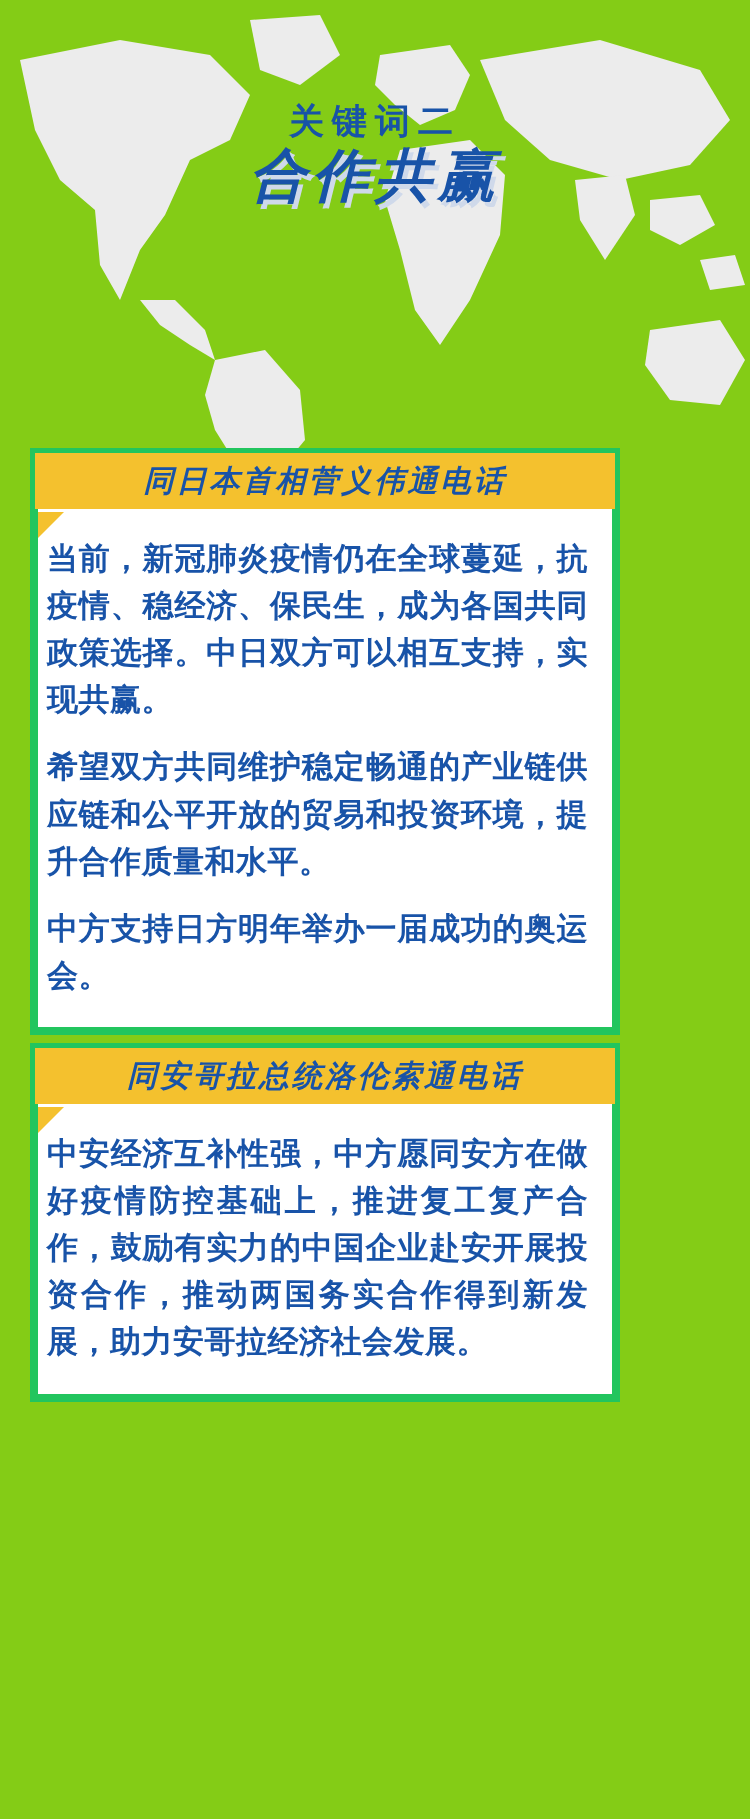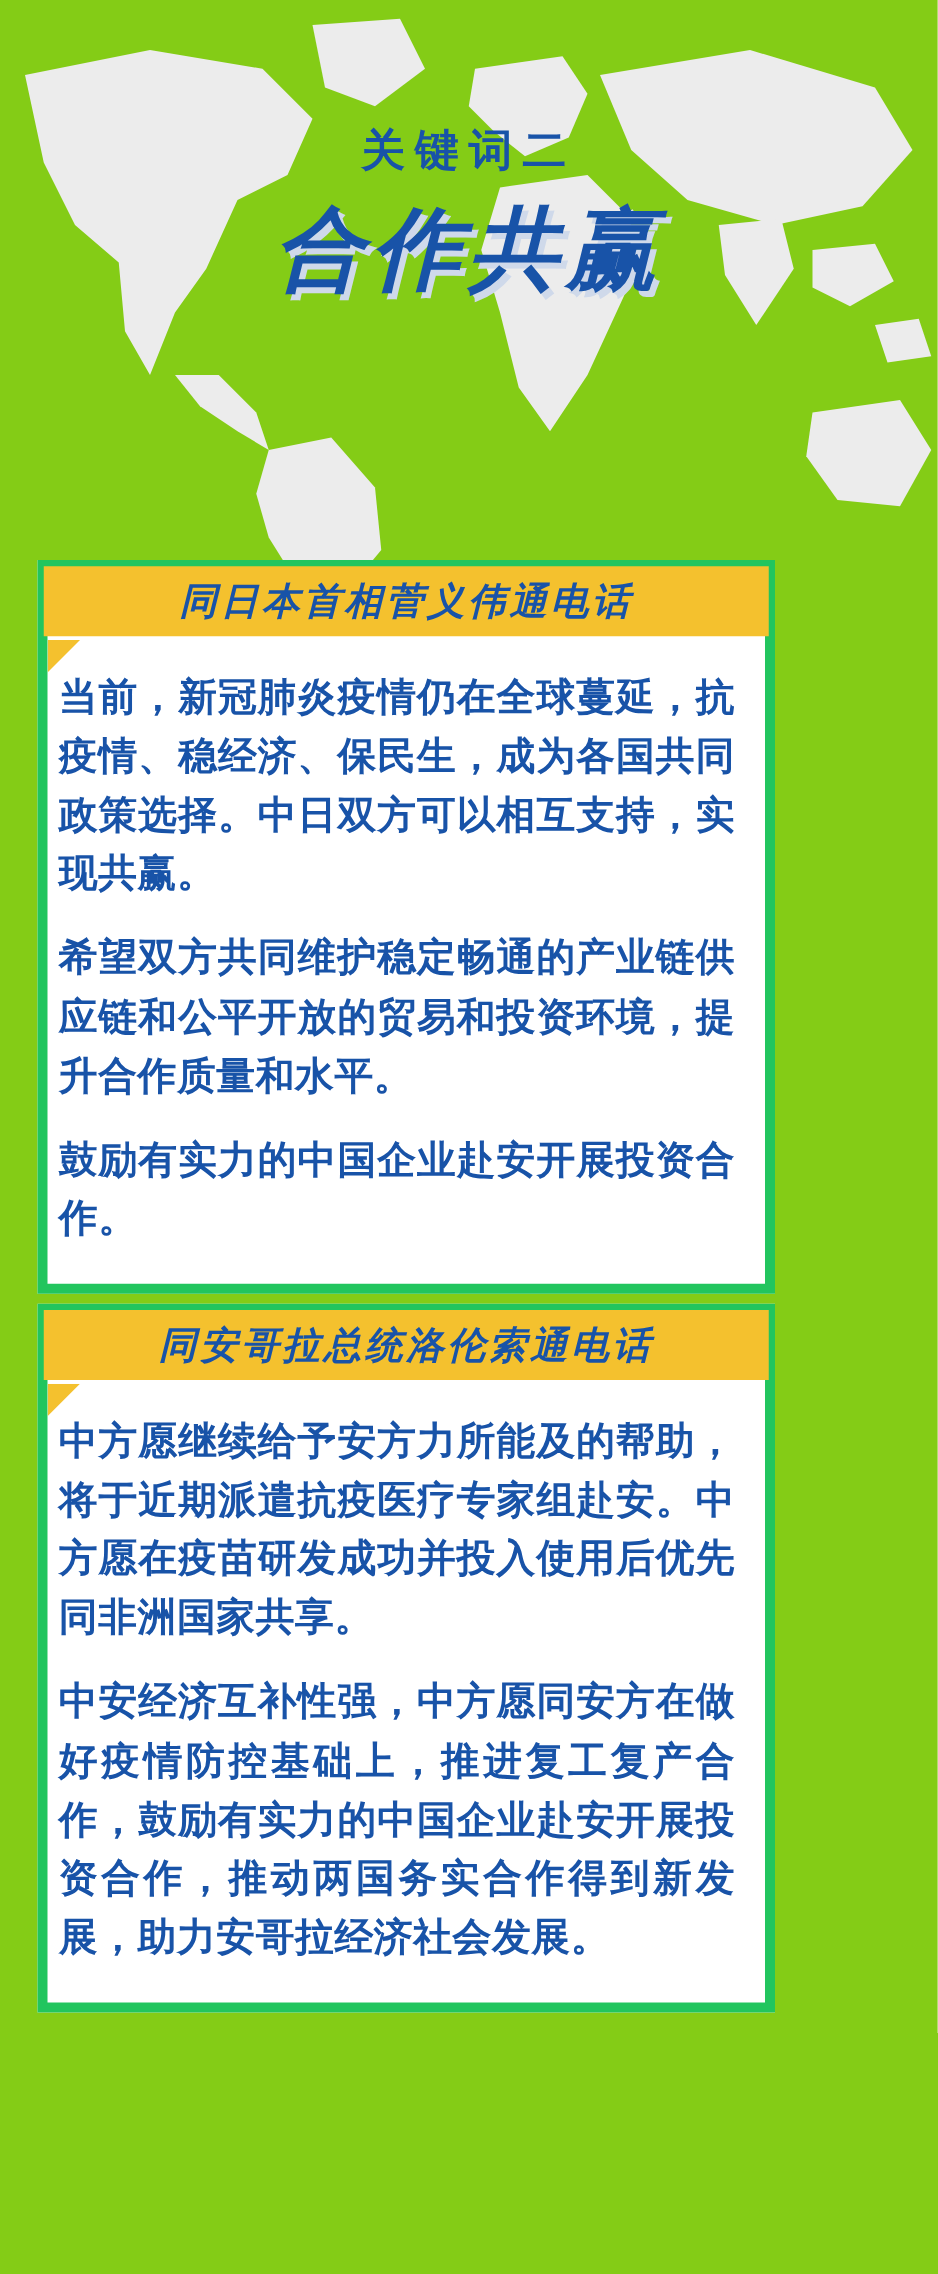--- a/index.html
+++ b/index.html
@@ -45,22 +45,22 @@
   }
   .kw-label {
     font-size: 35px;
     font-weight: bold;
     color: #1853a8;
     letter-spacing: 8px;
     line-height: 1;
     font-family: "DejaVu Sans", sans-serif;
   }
   .kw-title {
-    margin-top: 22px;
-    font-size: 72px;
+    margin-top: 6px;
+    font-size: 57px;
     font-weight: bold;
     color: #1853a8;
     letter-spacing: 6px;
     line-height: 1.08;
     font-family: "DejaVu Sans", sans-serif;
     font-style: italic;
     text-shadow: 4px 5px 0 #cfd9ea;
   }
 
   
@@ -158,28 +158,27 @@
   </div>
 
   <div class="card one">
     <div class="card-head">
       <span class="txt">同日本首相菅义伟通电话</span>
     </div>
     <div class="notch"></div>
     <div class="card-body">
       <p class="para">当前，新冠肺炎疫情仍在全球蔓延，抗疫情、稳经济、保民生，成为各国共同政策选择。中日双方可以相互支持，实现共赢。</p>
       <p class="para">希望双方共同维护稳定畅通的产业链供应链和公平开放的贸易和投资环境，提升合作质量和水平。</p>
-      <p class="para">鼓励有实力的中国企业赴安开展投资合作。</p>
+      <p class="para">中方支持日方明年举办一届成功的奥运会。</p>
     </div>
   </div>
 
   <div class="card two">
     <div class="card-head">
       <span class="txt">同安哥拉总统洛伦索通电话</span>
     </div>
     <div class="notch"></div>
     <div class="card-body">
-      <p class="para">中方愿继续给予安方力所能及的帮助，将于近期派遣抗疫医疗专家组赴安。中方愿在疫苗研发成功并投入使用后优先同非洲国家共享。</p>
       <p class="para">中安经济互补性强，中方愿同安方在做好疫情防控基础上，推进复工复产合作，鼓励有实力的中国企业赴安开展投资合作，推动两国务实合作得到新发展，助力安哥拉经济社会发展。</p>
     </div>
   </div>
 
 </div>
 
 </body></html>

